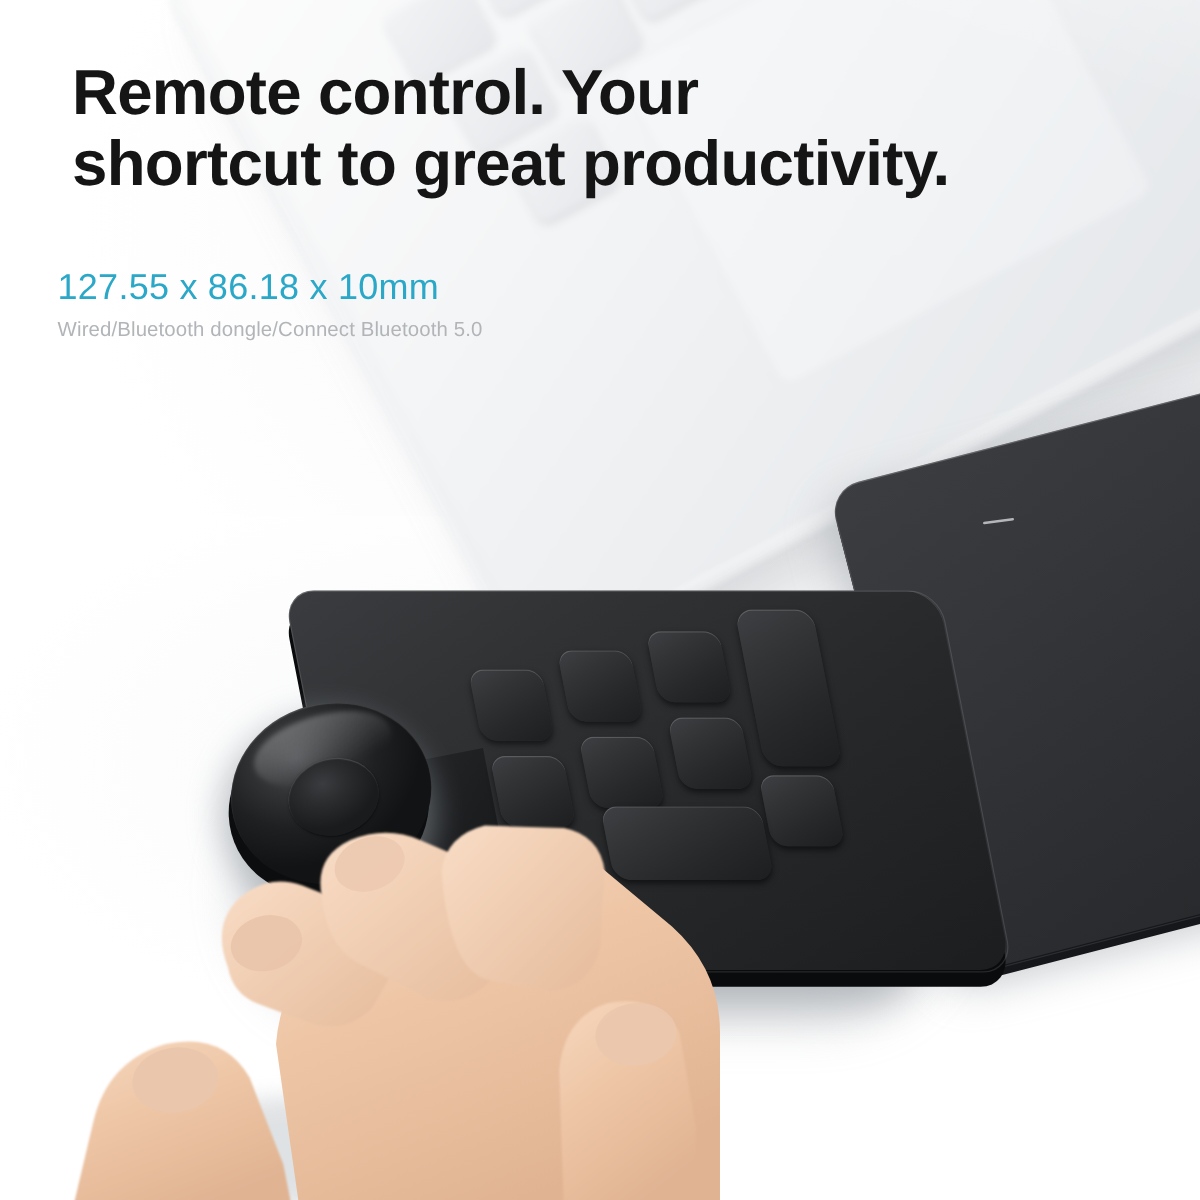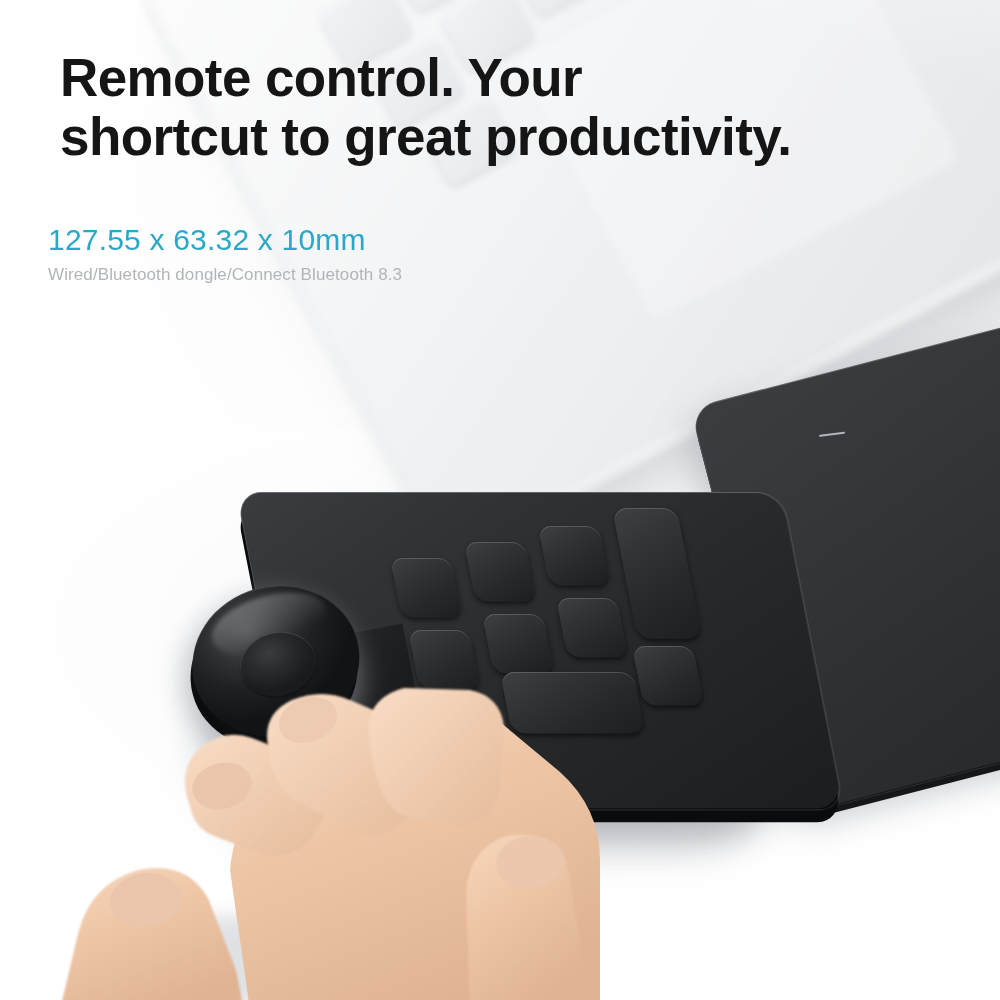--- a/index.html
+++ b/index.html
@@ -403,17 +403,17 @@
     <ellipse cx="530" cy="322" rx="34" ry="26" fill="#eac7ae" opacity=".92" transform="rotate(-6 530 322)"></ellipse>
 
     <path d="M60,470 L78,394 Q90,344 138,330 Q186,320 208,358 L236,430
              L244,470 Z" fill="url(#skinG)" filter="url(#soft)"></path>
     <ellipse cx="146" cy="360" rx="36" ry="27" fill="#e9c6ad" opacity=".92" transform="rotate(-8 146 360)"></ellipse>
   </svg>
 
   <div class="text-block">
     <h1 class="headline">Remote control. Your
 shortcut to great productivity.</h1>
-    <div class="dims">127.55 x 63.32 x 10mm</div>
-    <div class="subnote">Wired/Bluetooth dongle/Connect Bluetooth 8.3</div>
+    <div class="dims">127.55 x 86.18 x 10mm</div>
+    <div class="subnote">Wired/Bluetooth dongle/Connect Bluetooth 5.0</div>
   </div>
 
 </div>
 
 </body></html>

